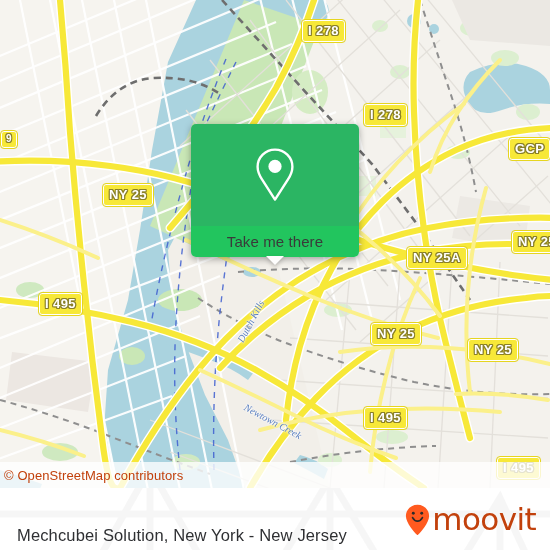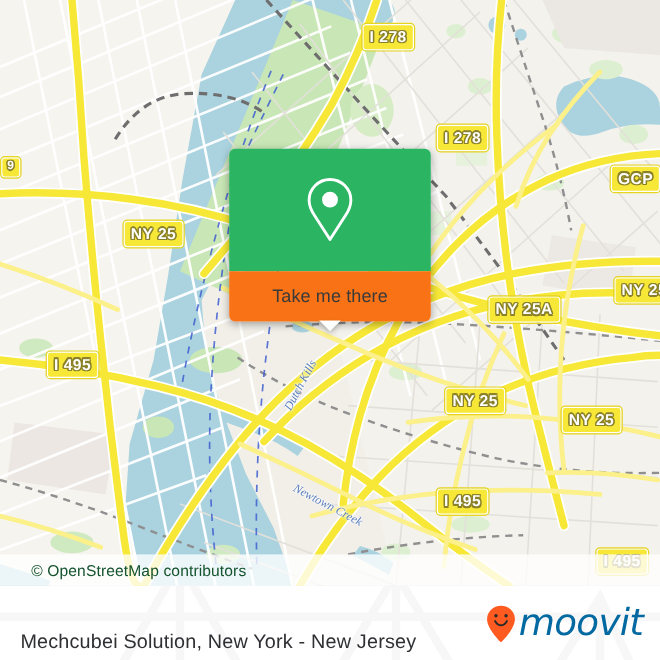--- a/index.html
+++ b/index.html
@@ -53,21 +53,21 @@
     box-shadow:0 2px 7px rgba(0,0,0,.35);
     z-index:40;
   }
   .card-top{
     background:#2bb563;height:102px;
     border-radius:5px 5px 0 0;
     display:flex;align-items:center;justify-content:center;
   }
   .pin-icon{width:46px;height:56px;display:block;}
   .card-bottom{
-    background:#f97316;height:42px;border-radius:0 0 5px 5px;
+    background:#22c55e;height:31px;border-radius:0 0 5px 5px;
     display:flex;align-items:center;justify-content:center;
     position:relative;
   }
   .card-bottom span{
     font-size:15px;color:#3a3a3a;letter-spacing:.1px;
   }
   .card-tail{
     position:absolute;left:50%;bottom:-8px;margin-left:-9px;
     width:0;height:0;
     border-left:9px solid transparent;border-right:9px solid transparent;
@@ -75,43 +75,42 @@
     filter:drop-shadow(0 2px 2px rgba(0,0,0,.22));
   }
 
   
   .attrib{
     position:absolute;left:0;bottom:0;width:550px;height:26px;
     background:rgba(255,255,255,.78);
     display:flex;align-items:center;
     z-index:30;
   }
-  .attrib span{font-size:13px;color:#14532d;padding-left:26px;letter-spacing:.1px;}
+  .attrib span{font-size:13px;color:#c2410c;padding-left:4px;letter-spacing:.1px;}
 
   
   .footer{
     position:absolute;left:0;top:488px;width:550px;height:62px;
     background:#ffffff;overflow:hidden;
   }
   .footer-watermark{position:absolute;left:0;top:-160px;width:550px;height:300px;opacity:.55;}
   .footer-title{
     position:absolute;left:17px;top:16px;height:62px;
     display:flex;align-items:center;
     font-size:16.5px;color:#2f3033;letter-spacing:.15px;white-space:nowrap;
   }
   .brand{
     position:absolute;right:14px;top:0;height:62px;
     display:flex;align-items:center;gap:2px;
   }
   .brand-pin{width:25px;height:31px;display:block;}
   .brand-word{
-    font-size:31px;color:#0369a1;letter-spacing:-.6px;
+    font-size:31px;color:#c2410c;letter-spacing:-.6px;
     font-weight:500;line-height:1;
     font-family:"DejaVu Sans","Liberation Sans",sans-serif;
-    font-style:italic;
   }
 </style>
 </head>
 <body>
 
 <div id="app">
 
   <div class="map-wrap">
     <svg class="map-svg" viewBox="0 0 550 488" preserveAspectRatio="none">
       <defs>

